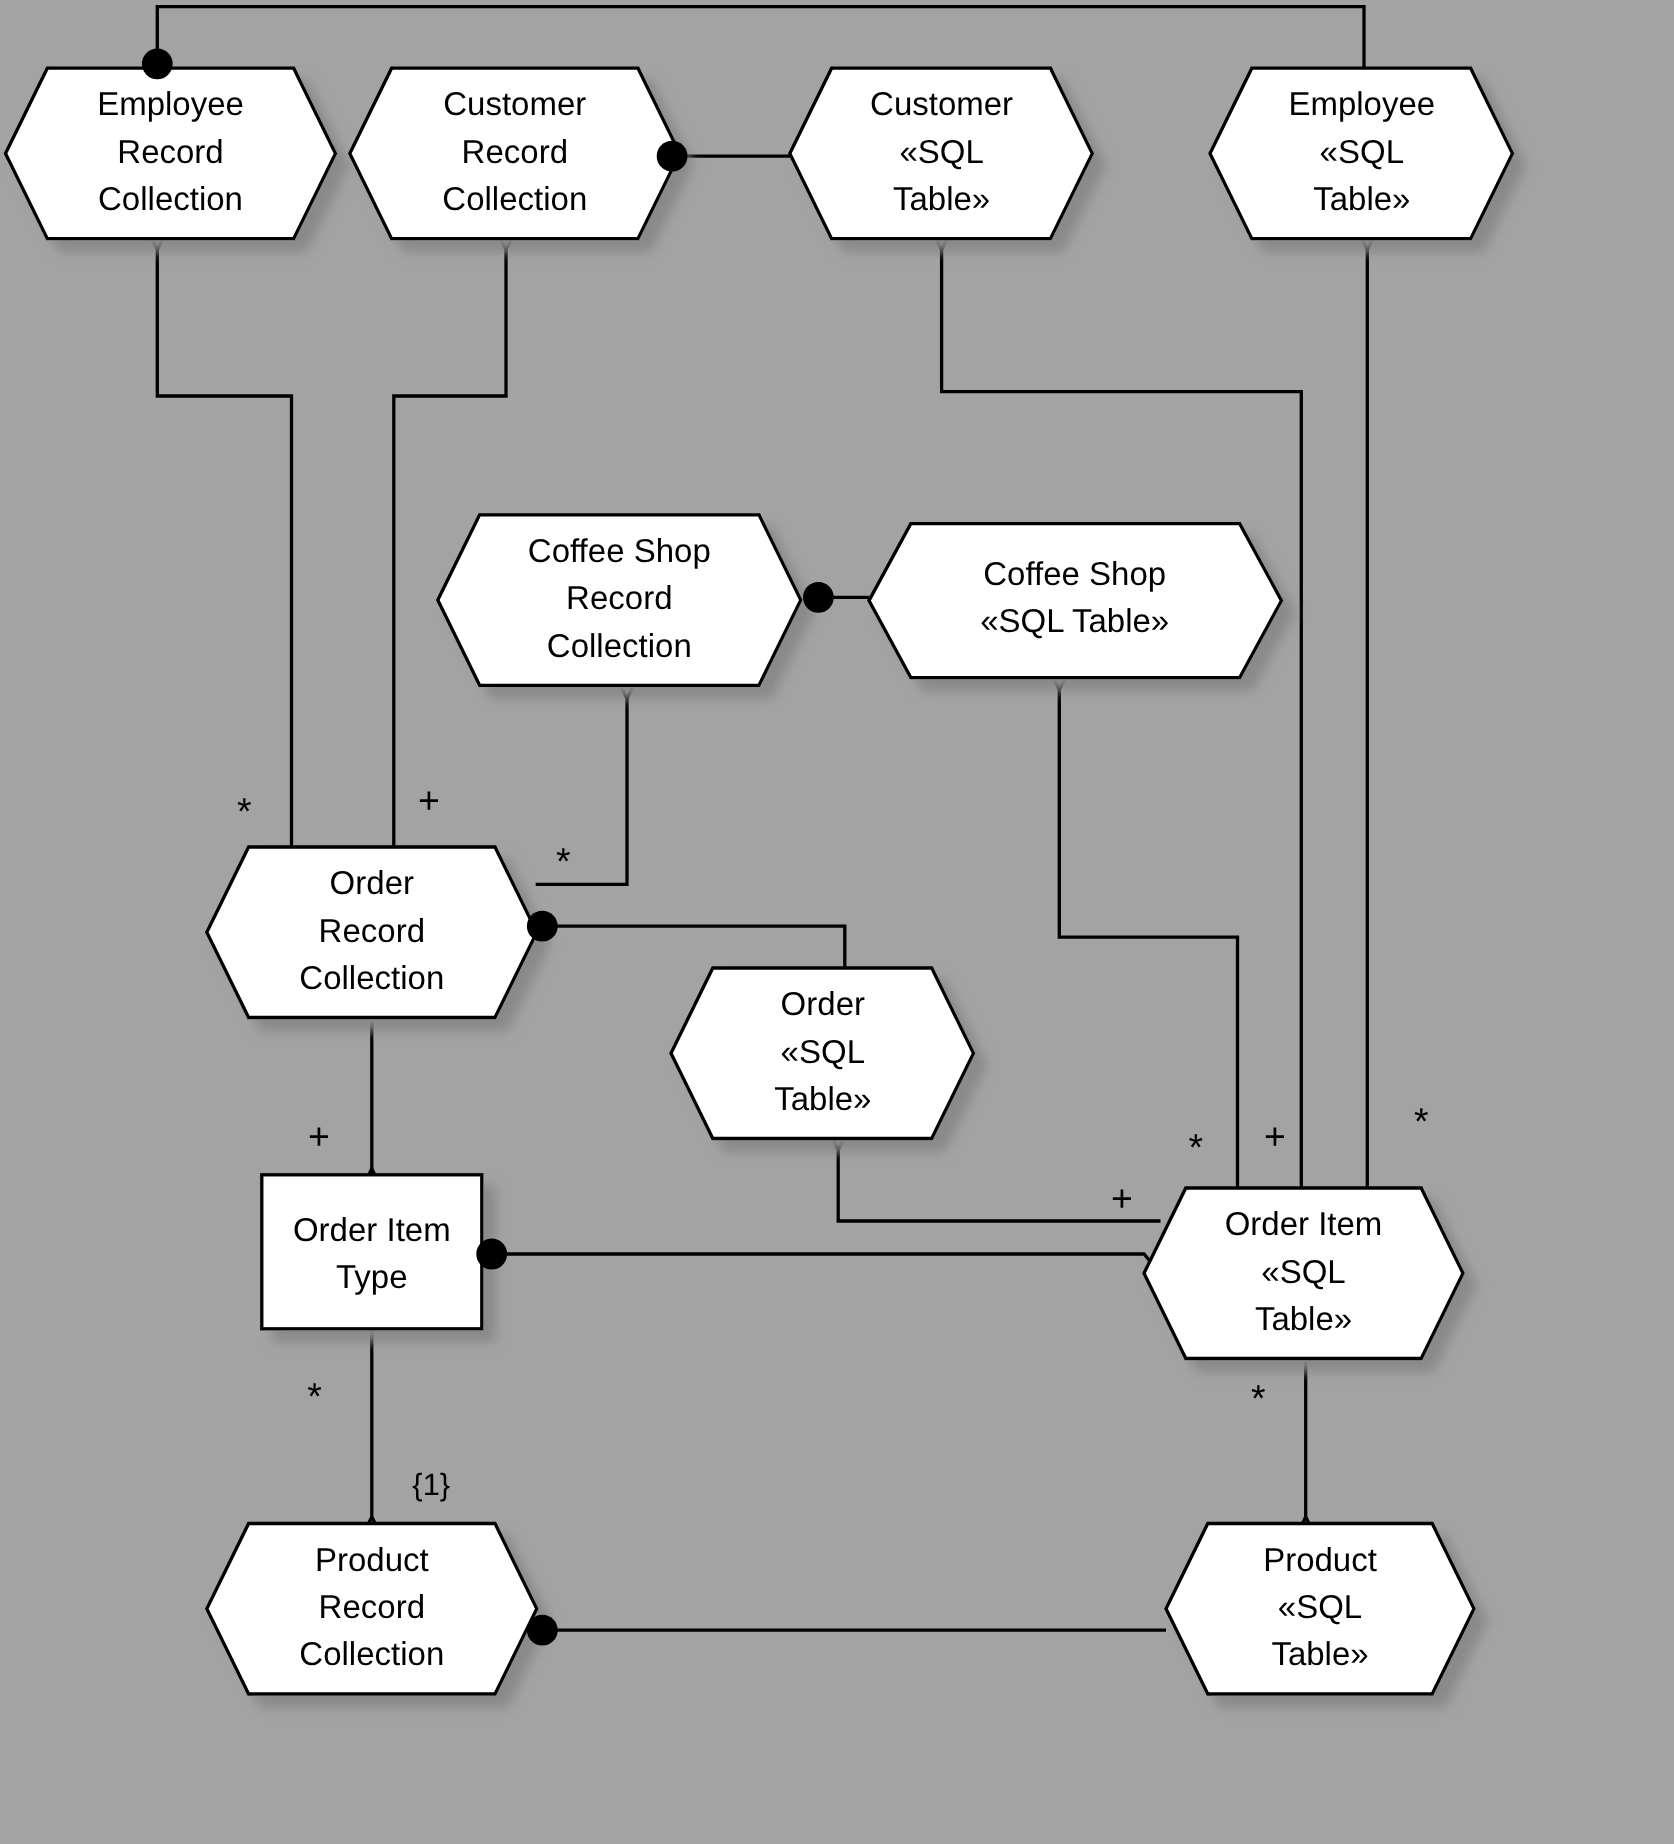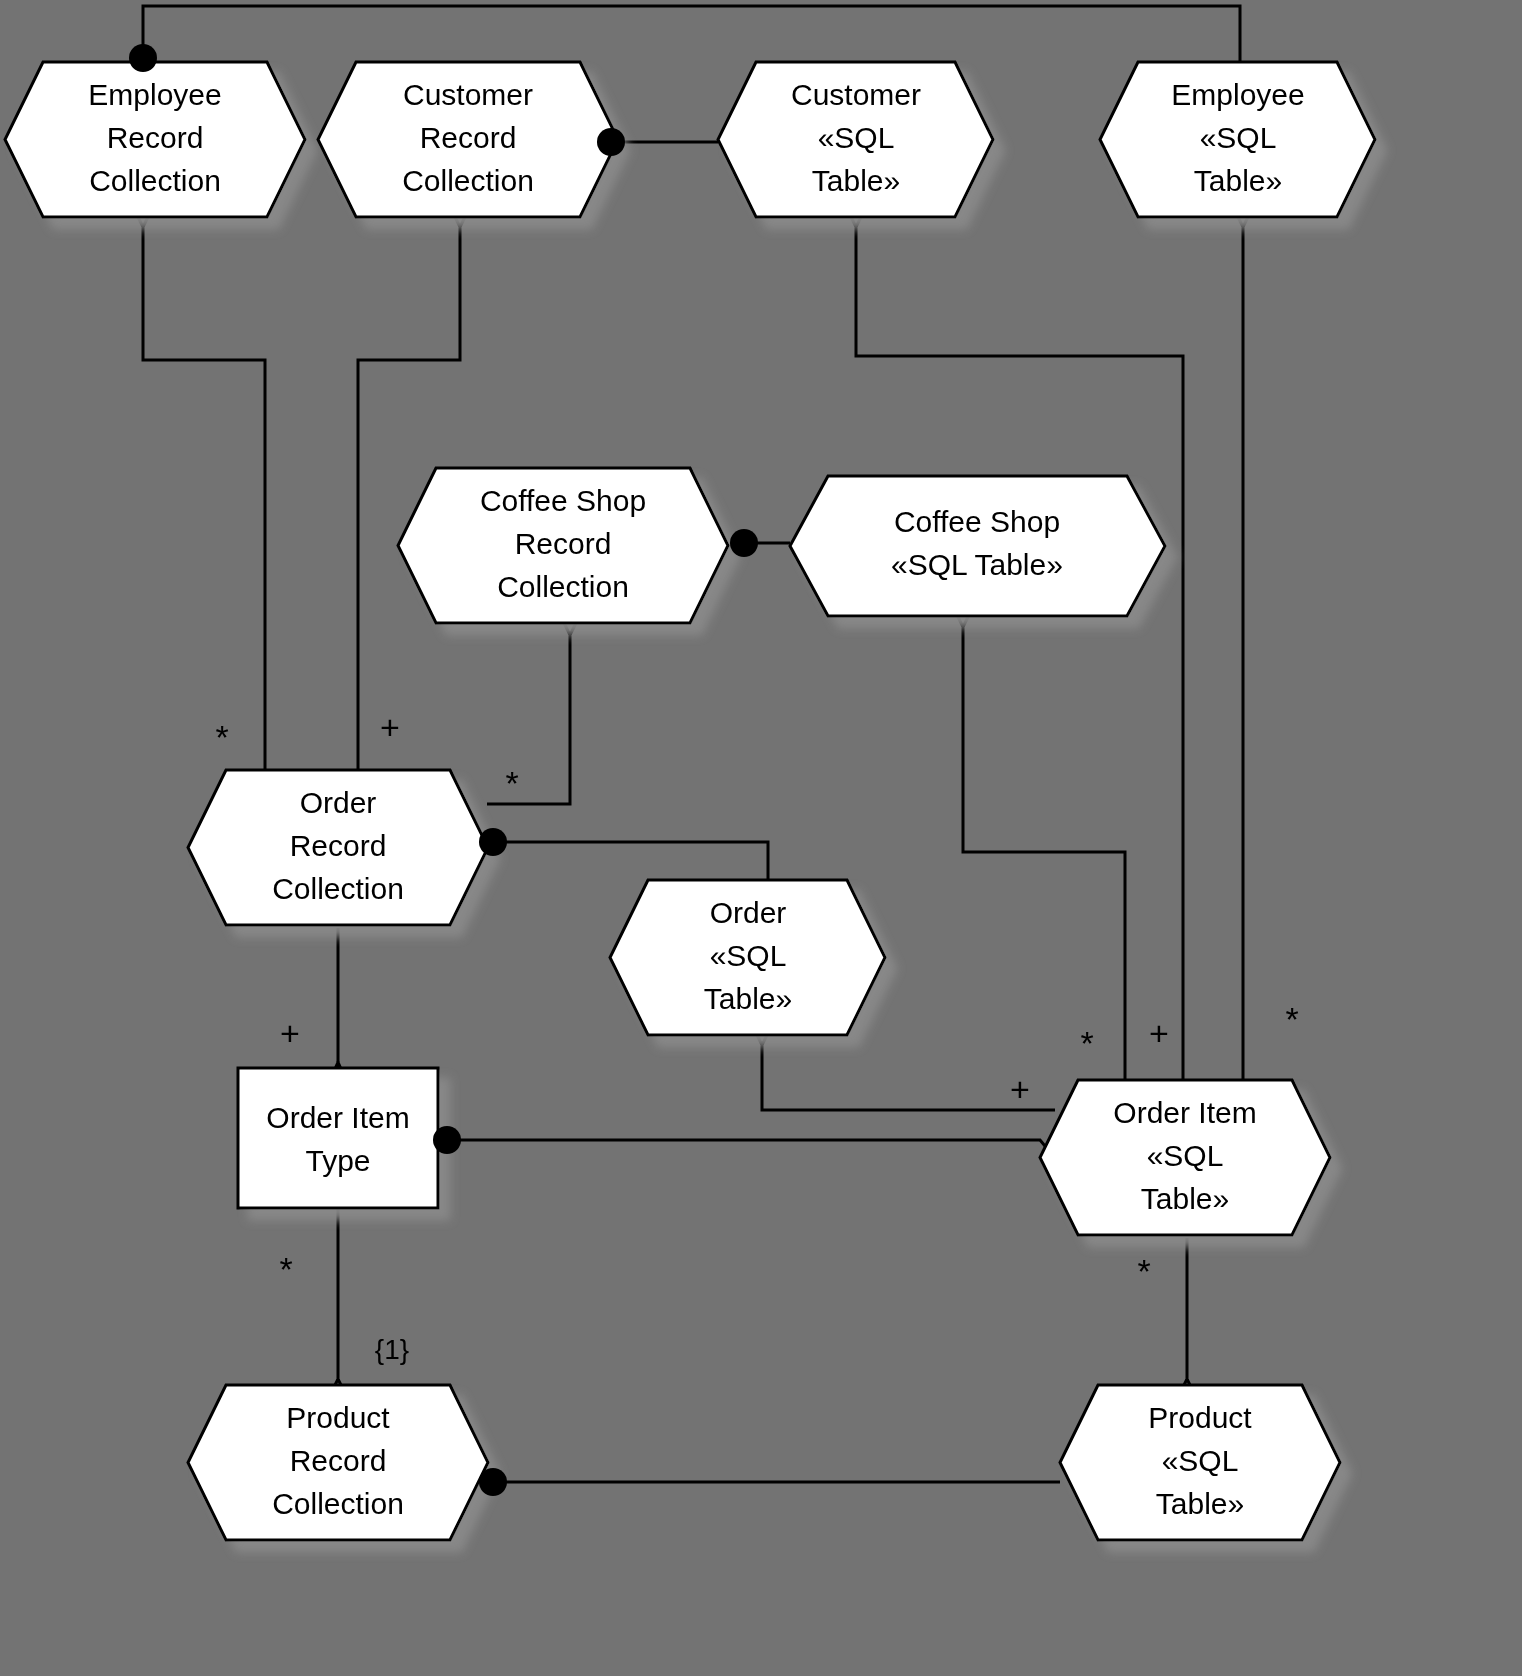--- a/index.html
+++ b/index.html
@@ -8,21 +8,21 @@
     padding: 0;
     background: #ffffff;
   }
   body {
     font-family: "Liberation Sans", sans-serif;
   }
   #diagram-root {
     position: relative;
     width: 1522px;
     height: 1676px;
-    background: #737373;
+    background: #a3a3a3;
     overflow: hidden;
   }
   svg#diagram-svg {
     position: absolute;
     top: 0;
     left: 0;
     width: 1522px;
     height: 1676px;
     display: block;
   }

